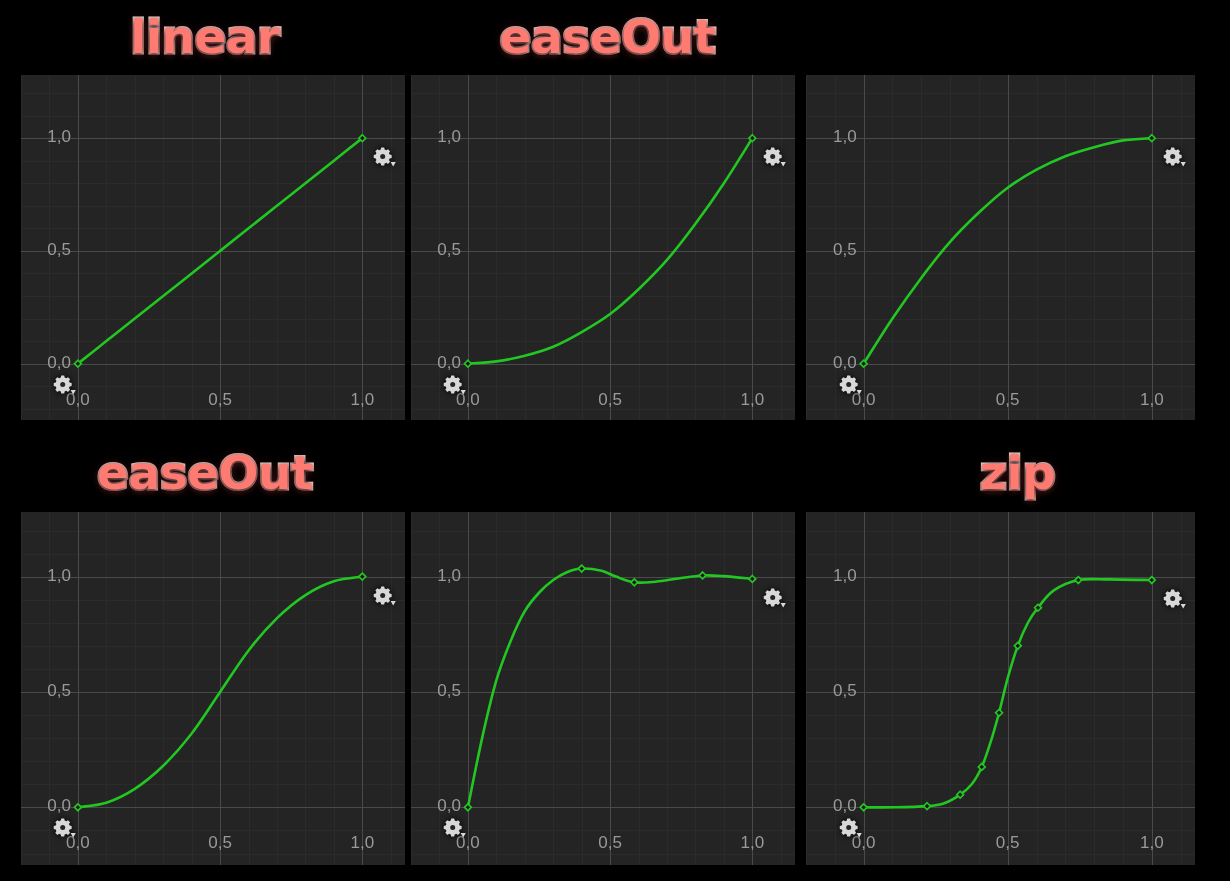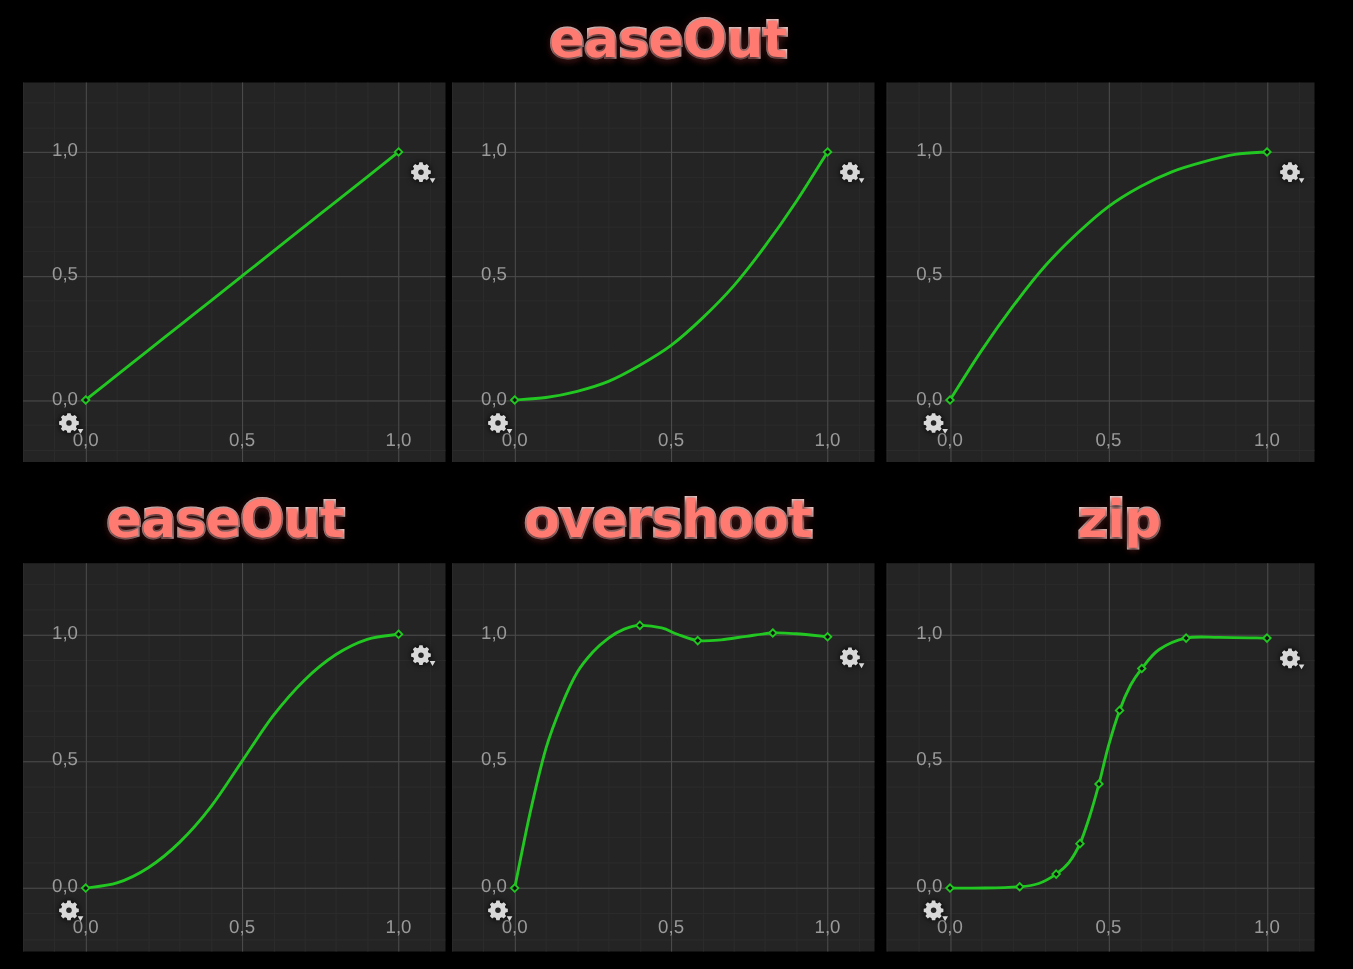--- a/index.html
+++ b/index.html
@@ -60,20 +60,21 @@
     user-select:none;
   }
   .gear svg{display:block;width:26px;height:22px;filter:drop-shadow(0 0 3px rgba(0,0,0,.9));}
 </style>
 </head>
 <body>
 
 <div class="grid">
 
   <div class="panel">
+    <div class="title">linear</div>
   <div class="plotwrap" style="left: 21px; top: 75px; width: 384px; height: 345px;">
         <div class="gl minor-v" style="left: 0px;"></div>
         <div class="gl minor-v" style="left: 28.4px;"></div>
         <div class="gl minor-v" style="left: 85.3px;"></div>
         <div class="gl minor-v" style="left: 113.8px;"></div>
         <div class="gl minor-v" style="left: 142.2px;"></div>
         <div class="gl minor-v" style="left: 170.7px;"></div>
         <div class="gl minor-v" style="left: 227.6px;"></div>
         <div class="gl minor-v" style="left: 256px;"></div>
         <div class="gl minor-v" style="left: 284.4px;"></div>
@@ -311,21 +312,20 @@
             <g fill="#d8d8d8">
               <path d="M9.2 1.6h3.0l.45 2.0 1.6.68 1.72-1.12 2.12 2.12-1.12 1.72.68 1.6 2.0.45v3.0l-2.0.45-.68 1.6 1.12 1.72-2.12 2.12-1.72-1.12-1.6.68-.45 2.0h-3.0l-.45-2.0-1.6-.68-1.72 1.12-2.12-2.12 1.12-1.72-.68-1.6-2.0-.45v-3.0l2.0-.45.68-1.6-1.12-1.72 2.12-2.12 1.72 1.12 1.6-.68z"></path>
               <circle cx="10.7" cy="10.6" r="2.5" fill="#242424"></circle>
               <path d="M18.6 16.0h5.2l-2.6 4.4z"></path>
             </g>
           </svg>
         </div>
       </div>
     </div>
   <div class="panel">
-    <div class="title r2">overshoot</div>
   <div class="plotwrap" style="left: 1px; top: 77px; width: 384px; height: 353px;">
         <div class="gl minor-v" style="left: 0px;"></div>
         <div class="gl minor-v" style="left: 28.4px;"></div>
         <div class="gl minor-v" style="left: 85.3px;"></div>
         <div class="gl minor-v" style="left: 113.8px;"></div>
         <div class="gl minor-v" style="left: 142.2px;"></div>
         <div class="gl minor-v" style="left: 170.7px;"></div>
         <div class="gl minor-v" style="left: 227.6px;"></div>
         <div class="gl minor-v" style="left: 256px;"></div>
         <div class="gl minor-v" style="left: 284.4px;"></div>

